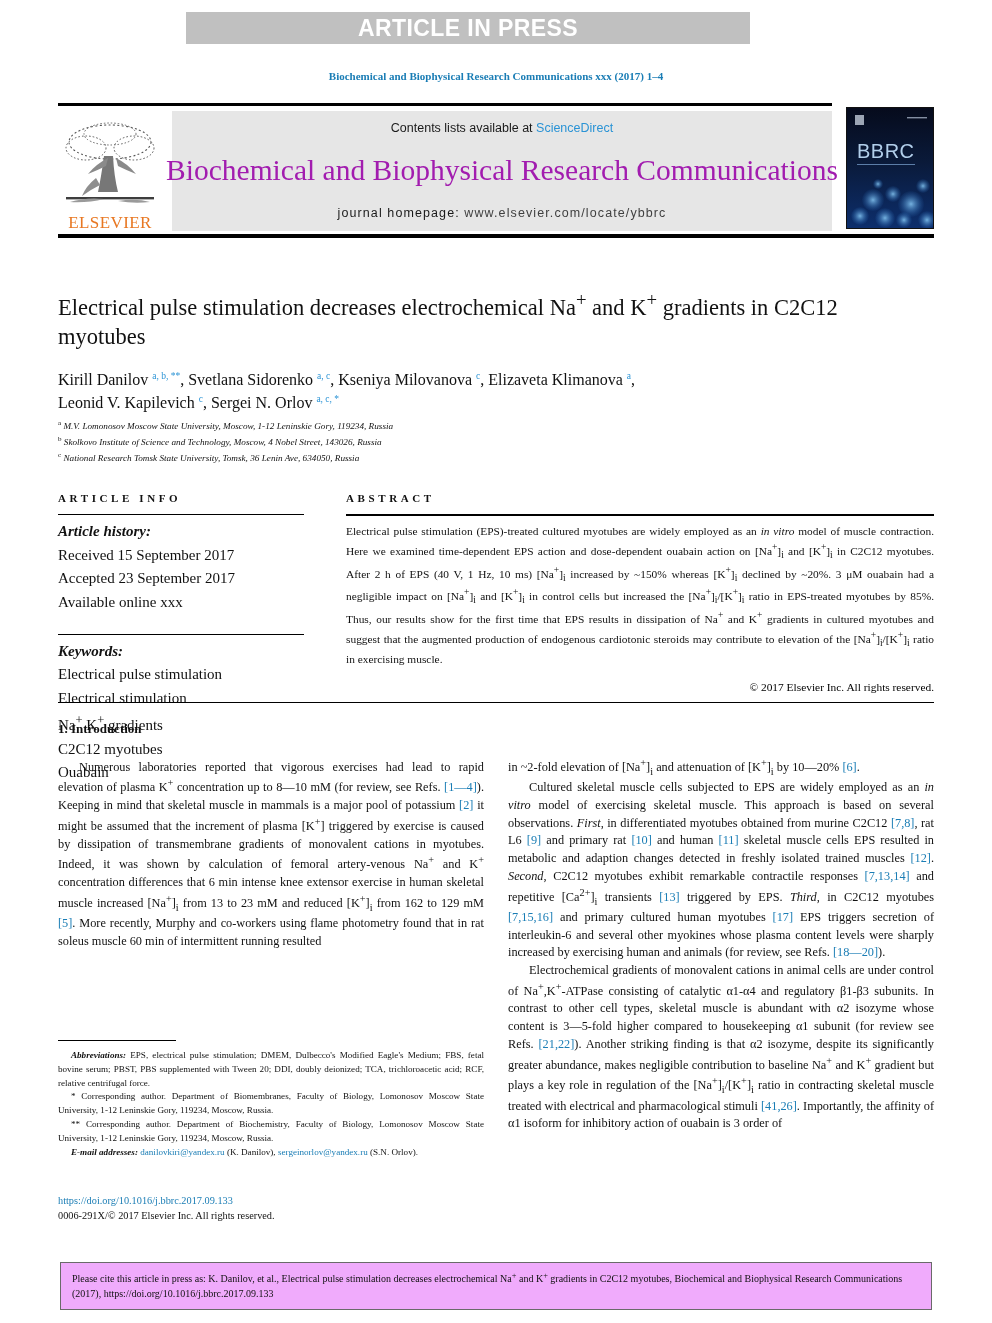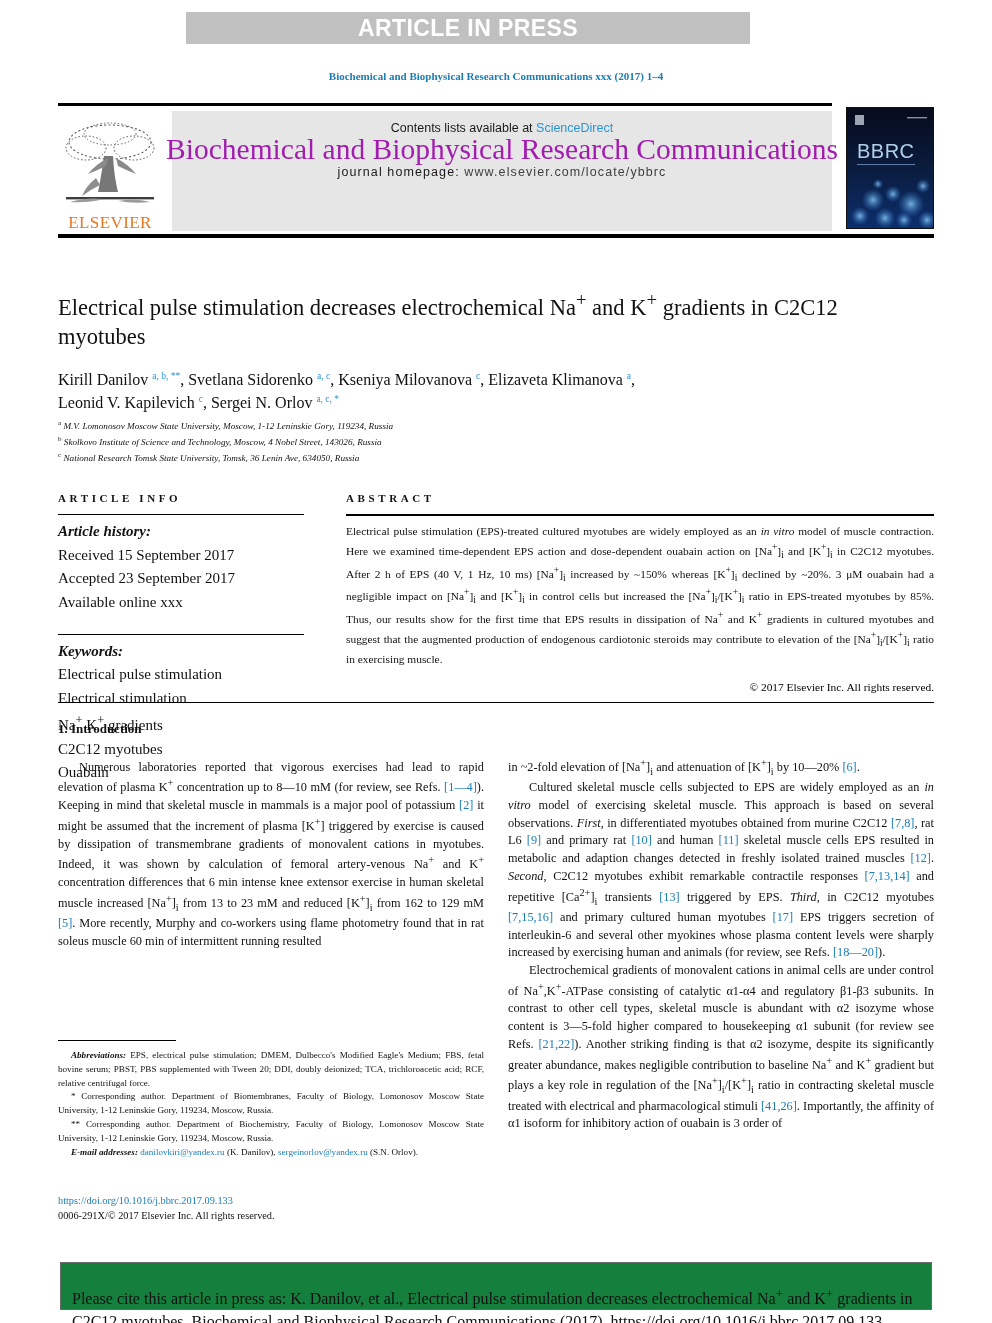--- a/index.html
+++ b/index.html
@@ -69,21 +69,21 @@
     color: #e87722;
     line-height: 1;
     margin-top: 0;
   }
   .mast-center {
     position: absolute;
     left: 114px; top: 8px;
     width: 660px; height: 120px;
     background: #e6e6e6;
     display: flex; flex-direction: column;
-    align-items: center; 
+    align-items: center; justify-content: space-between;
     padding: 10px 0 11px 0;
   }
   .contents-line {
     font-family: "Liberation Sans", sans-serif;
     font-size: 12.5px;
     color: #1a1a1a;
   }
   .contents-line .sd { color: #2a93d5; }
   .journal-title {
     font-family: "Liberation Serif", serif;
@@ -232,25 +232,25 @@
     line-height: 1.5;
     color: #111;
   }
   .doiblock .doi { color: #1a7db5; }
 
   
   .citebox {
     position: absolute;
     left: 60px; top: 1262px;
     width: 872px; height: 48px;
-    background: #15803d;
+    background: #f0abfc;
     border: 1px solid #6a6a6a;
-    padding: 22px 11px;
-    font-family: "Liberation Serif", serif;
-    font-size: 16px;
+    padding: 7px 11px;
+    font-family: "Liberation Serif", serif;
+    font-size: 10px;
     line-height: 1.42;
     color: #111;
   }
 </style>
 </head>
 <body>
 
 <div class="aip-banner">
   <span>ARTICLE IN PRESS</span>
 </div>

